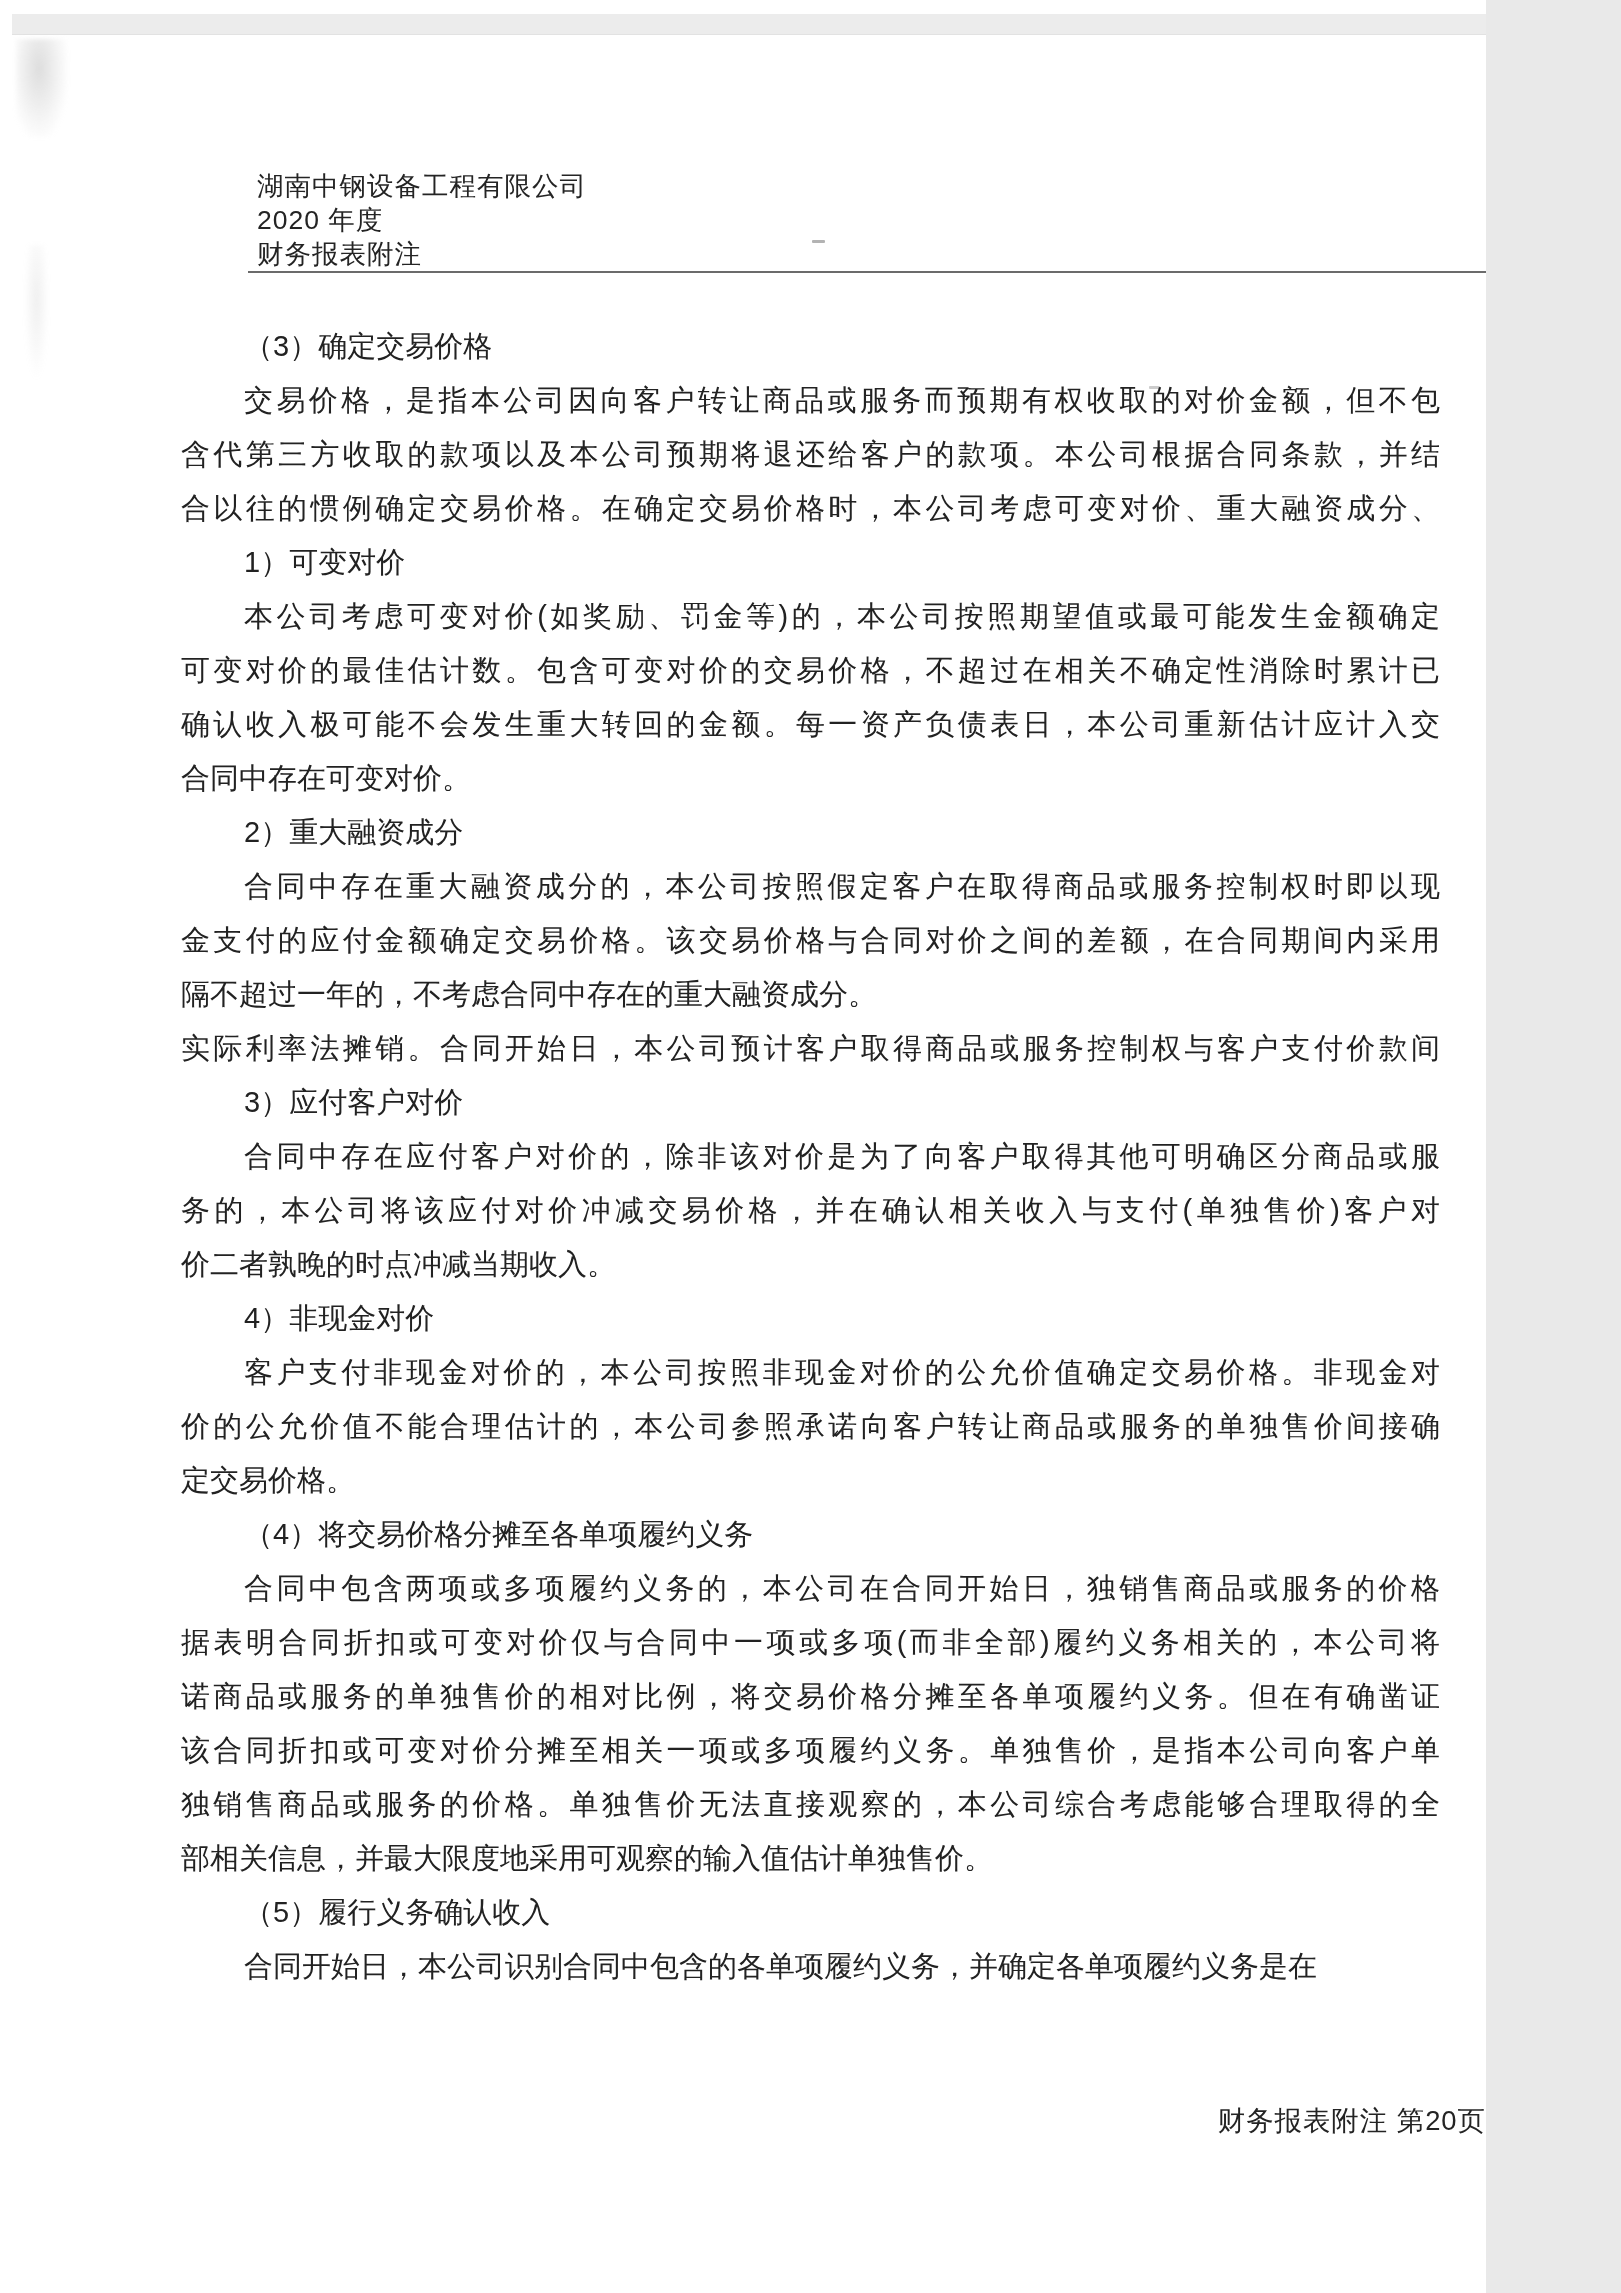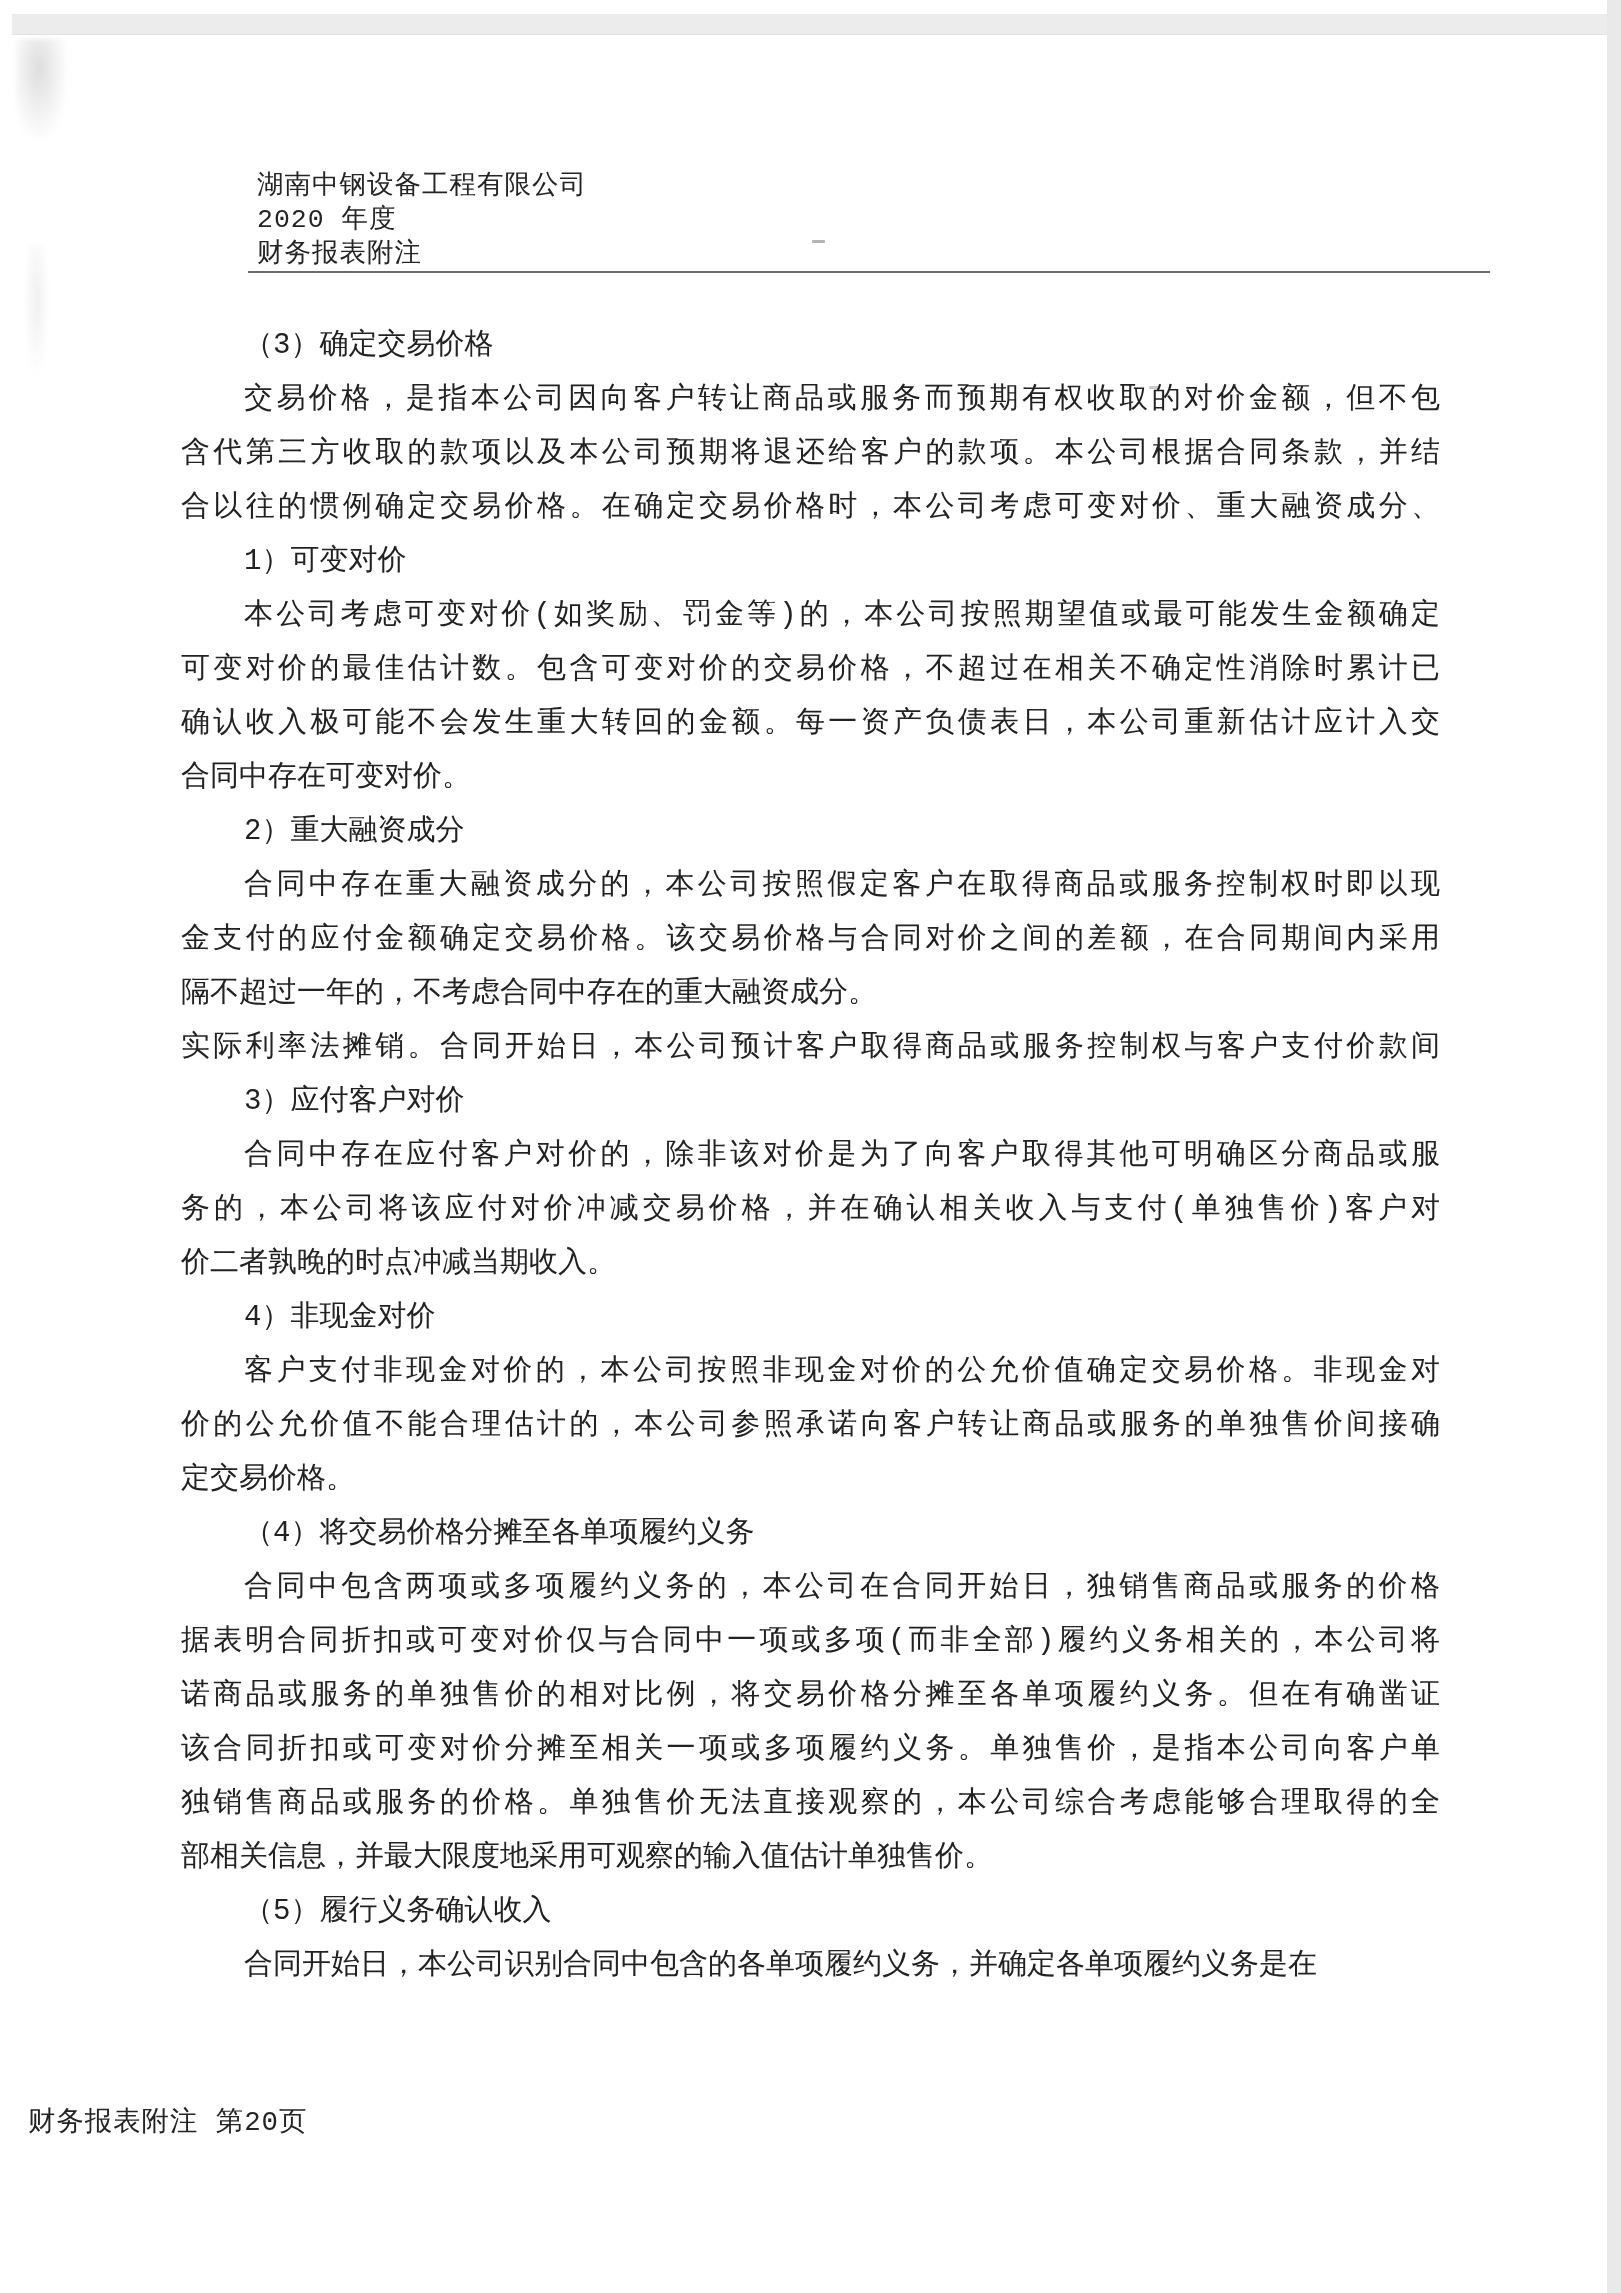--- a/index.html
+++ b/index.html
@@ -1,21 +1,21 @@
 <!DOCTYPE html>
 <html><head>
 <meta charset="utf-8">
 <style>
   html, body { margin: 0; padding: 0; background: #e9e9e9; }
   .page {
     position: relative;
-    width: 1607px;
+    width: 1486px;
     height: 2294px;
     background: #ffffff;
-    font-family: Liberation Mono, monospace;
+    font-family: Liberation Sans, sans-serif;
     color: #1f1f1f;
     overflow: hidden;
   }
   
   .scan-band {
     position: absolute;
     left: 11.8px; top: 13.7px; right: 0; height: 20.6px;
     background: #ececec;
     border-bottom: 1px solid #e2e2e2;
   }
@@ -73,25 +73,24 @@
     text-align: justify;
     text-align-last: justify;
     text-justify: inter-character;
   }
   .line.indent { padding-left: 63px; }
   .line.full.indent { padding-left: 63px; }
   
   .footer {
     position: absolute;
     left: 0; top: 2103px; width: 100%;
-    text-align: left;
+    text-align: right;
     font-size: 27.4px;
     letter-spacing: 1px;
     color: #242424;
-    margin-left: 28px;
   }
 </style>
 </head>
 <body>
 
 <div class="page">
 
   <div class="scan-band"></div>
   <div class="smudge-1"></div>
   <div class="smudge-2"></div>

